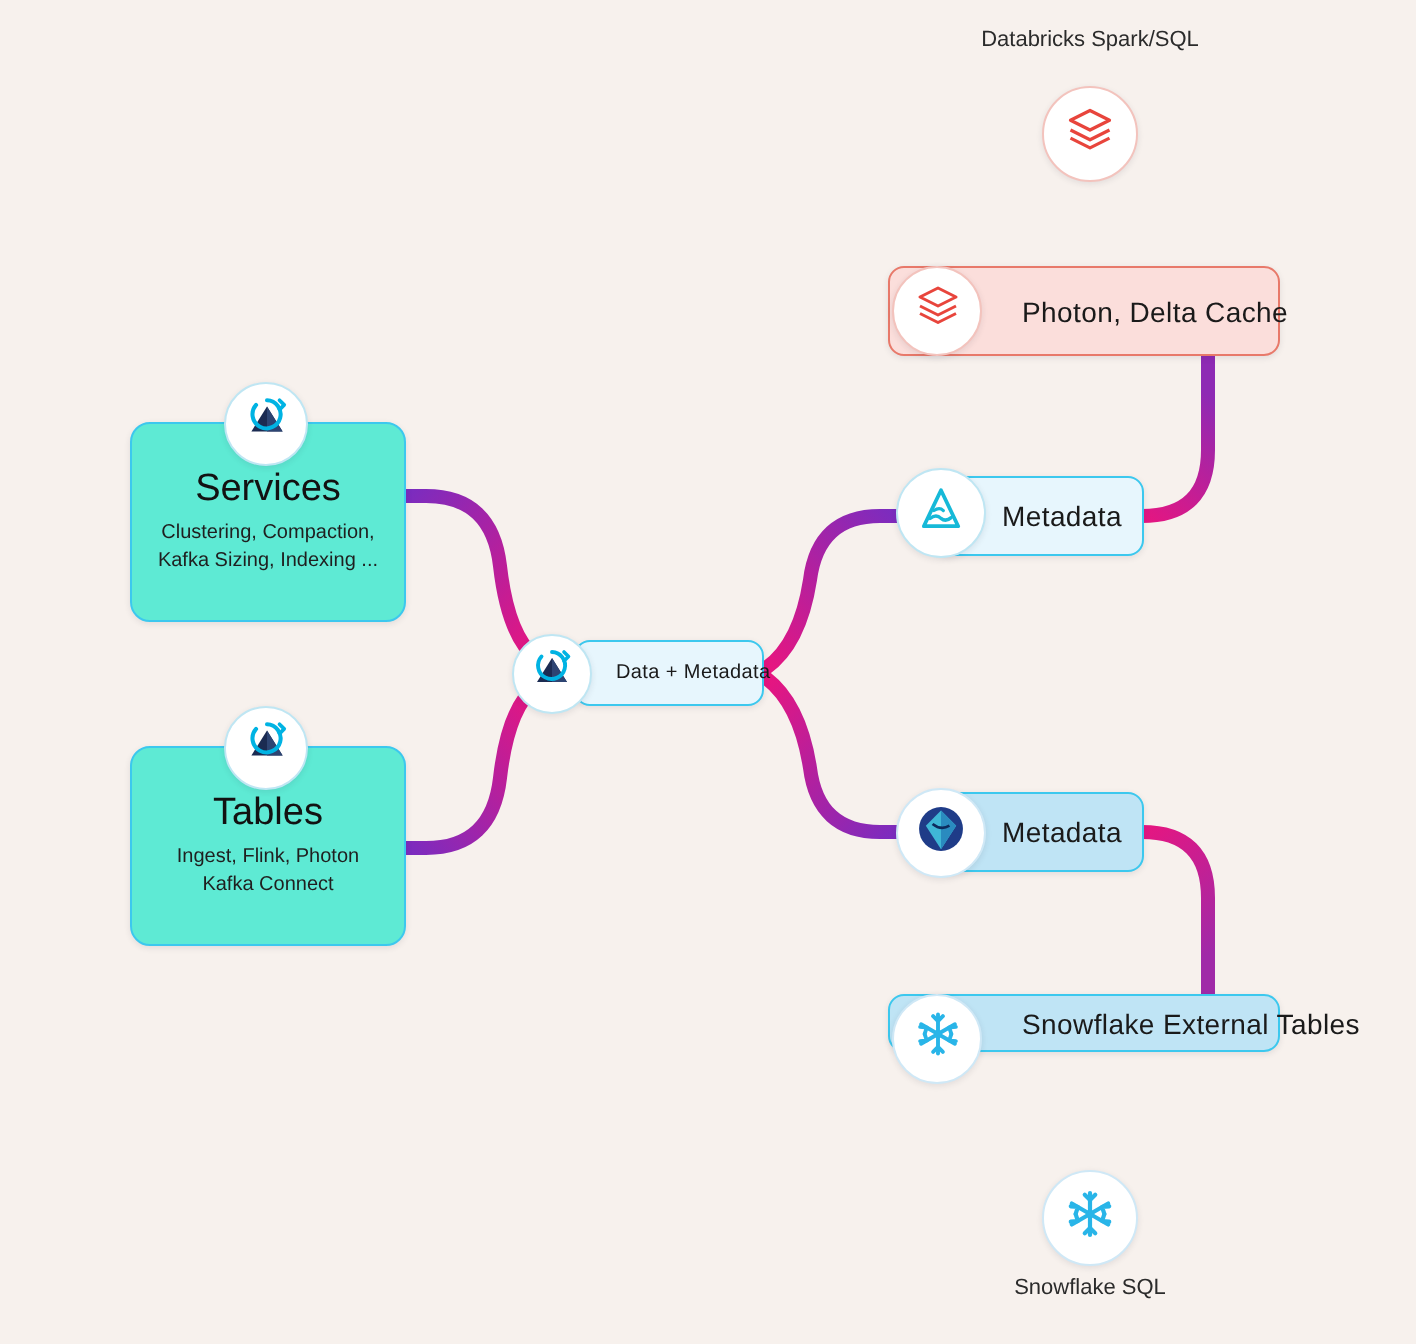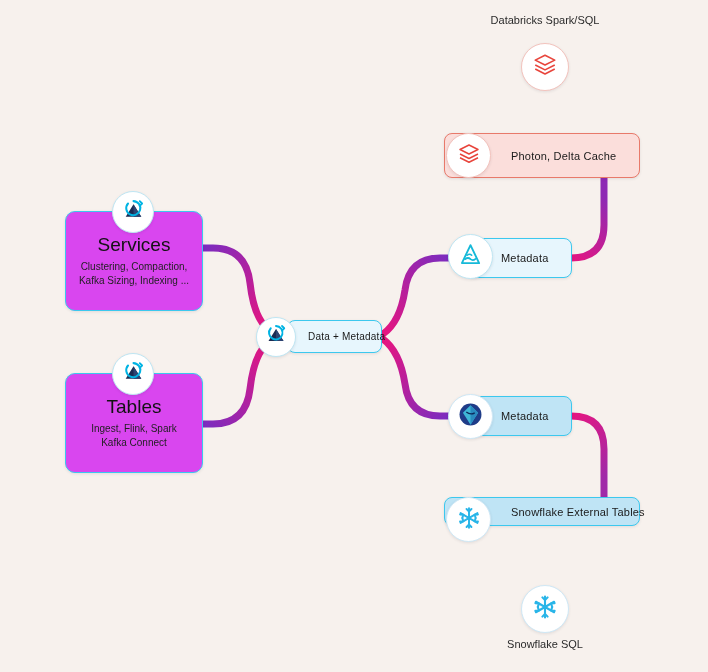--- a/index.html
+++ b/index.html
@@ -25,21 +25,21 @@
     height: 672px;
   }
   .pill {
     position: absolute;
     box-sizing: border-box;
     border-radius: 8px;
     display: flex;
     align-items: center;
   }
   .pill-label {
-    font-size: 11px;
+    font-size: 14px;
     color: #1a1a1a;
     letter-spacing: .2px;
     white-space: nowrap;
   }
   .circle-icon {
     position: absolute;
     border-radius: 50%;
     background: #ffffff;
     display: flex;
     align-items: center;
@@ -53,21 +53,21 @@
     white-space: nowrap;
     text-align: center;
   }
 
   
   .card {
     position: absolute;
     box-sizing: border-box;
     width: 138px;
     height: 100px;
-    background: #d946ef;
+    background: #5eead4;
     border: 1.4px solid #3cc8ee;
     border-radius: 10px;
     display: flex;
     flex-direction: column;
     align-items: center;
     justify-content: center;
     text-align: center;
   }
   .card-title {
     font-size: 19px;
@@ -283,21 +283,21 @@
         <path d="M6 24 L16 8 L26 24 Z" fill="#1b2b52"></path>
         <path d="M16 8 L26 24 L16 24 Z" fill="#2d4472"></path>
         <path d="M9 7 a9 9 0 1 0 7 -3" fill="none" stroke="#00b3e3" stroke-width="2.6" stroke-linecap="round"></path>
         <path d="M24 4 l3 3 l-3 3" fill="none" stroke="#00b3e3" stroke-width="2.4" stroke-linecap="round" stroke-linejoin="round"></path>
       </svg>
     </span>
   </div>
 
   <div class="card shadow-soft" style="left:65px; top:373px;">
     <div class="card-title">Tables</div>
-    <div class="card-sub">Ingest, Flink, Spark
+    <div class="card-sub">Ingest, Flink, Photon
 Kafka Connect</div>
   </div>
   <div class="circle-icon ring-cyan shadow-soft" style="left:112px; top:353px; width:42px; height:42px;">
     <span>
       <svg width="25" height="25" viewBox="0 0 32 32" xmlns="http://www.w3.org/2000/svg">
         <path d="M6 24 L16 8 L26 24 Z" fill="#1b2b52"></path>
         <path d="M16 8 L26 24 L16 24 Z" fill="#2d4472"></path>
         <path d="M9 7 a9 9 0 1 0 7 -3" fill="none" stroke="#00b3e3" stroke-width="2.6" stroke-linecap="round"></path>
         <path d="M24 4 l3 3 l-3 3" fill="none" stroke="#00b3e3" stroke-width="2.4" stroke-linecap="round" stroke-linejoin="round"></path>
       </svg>

